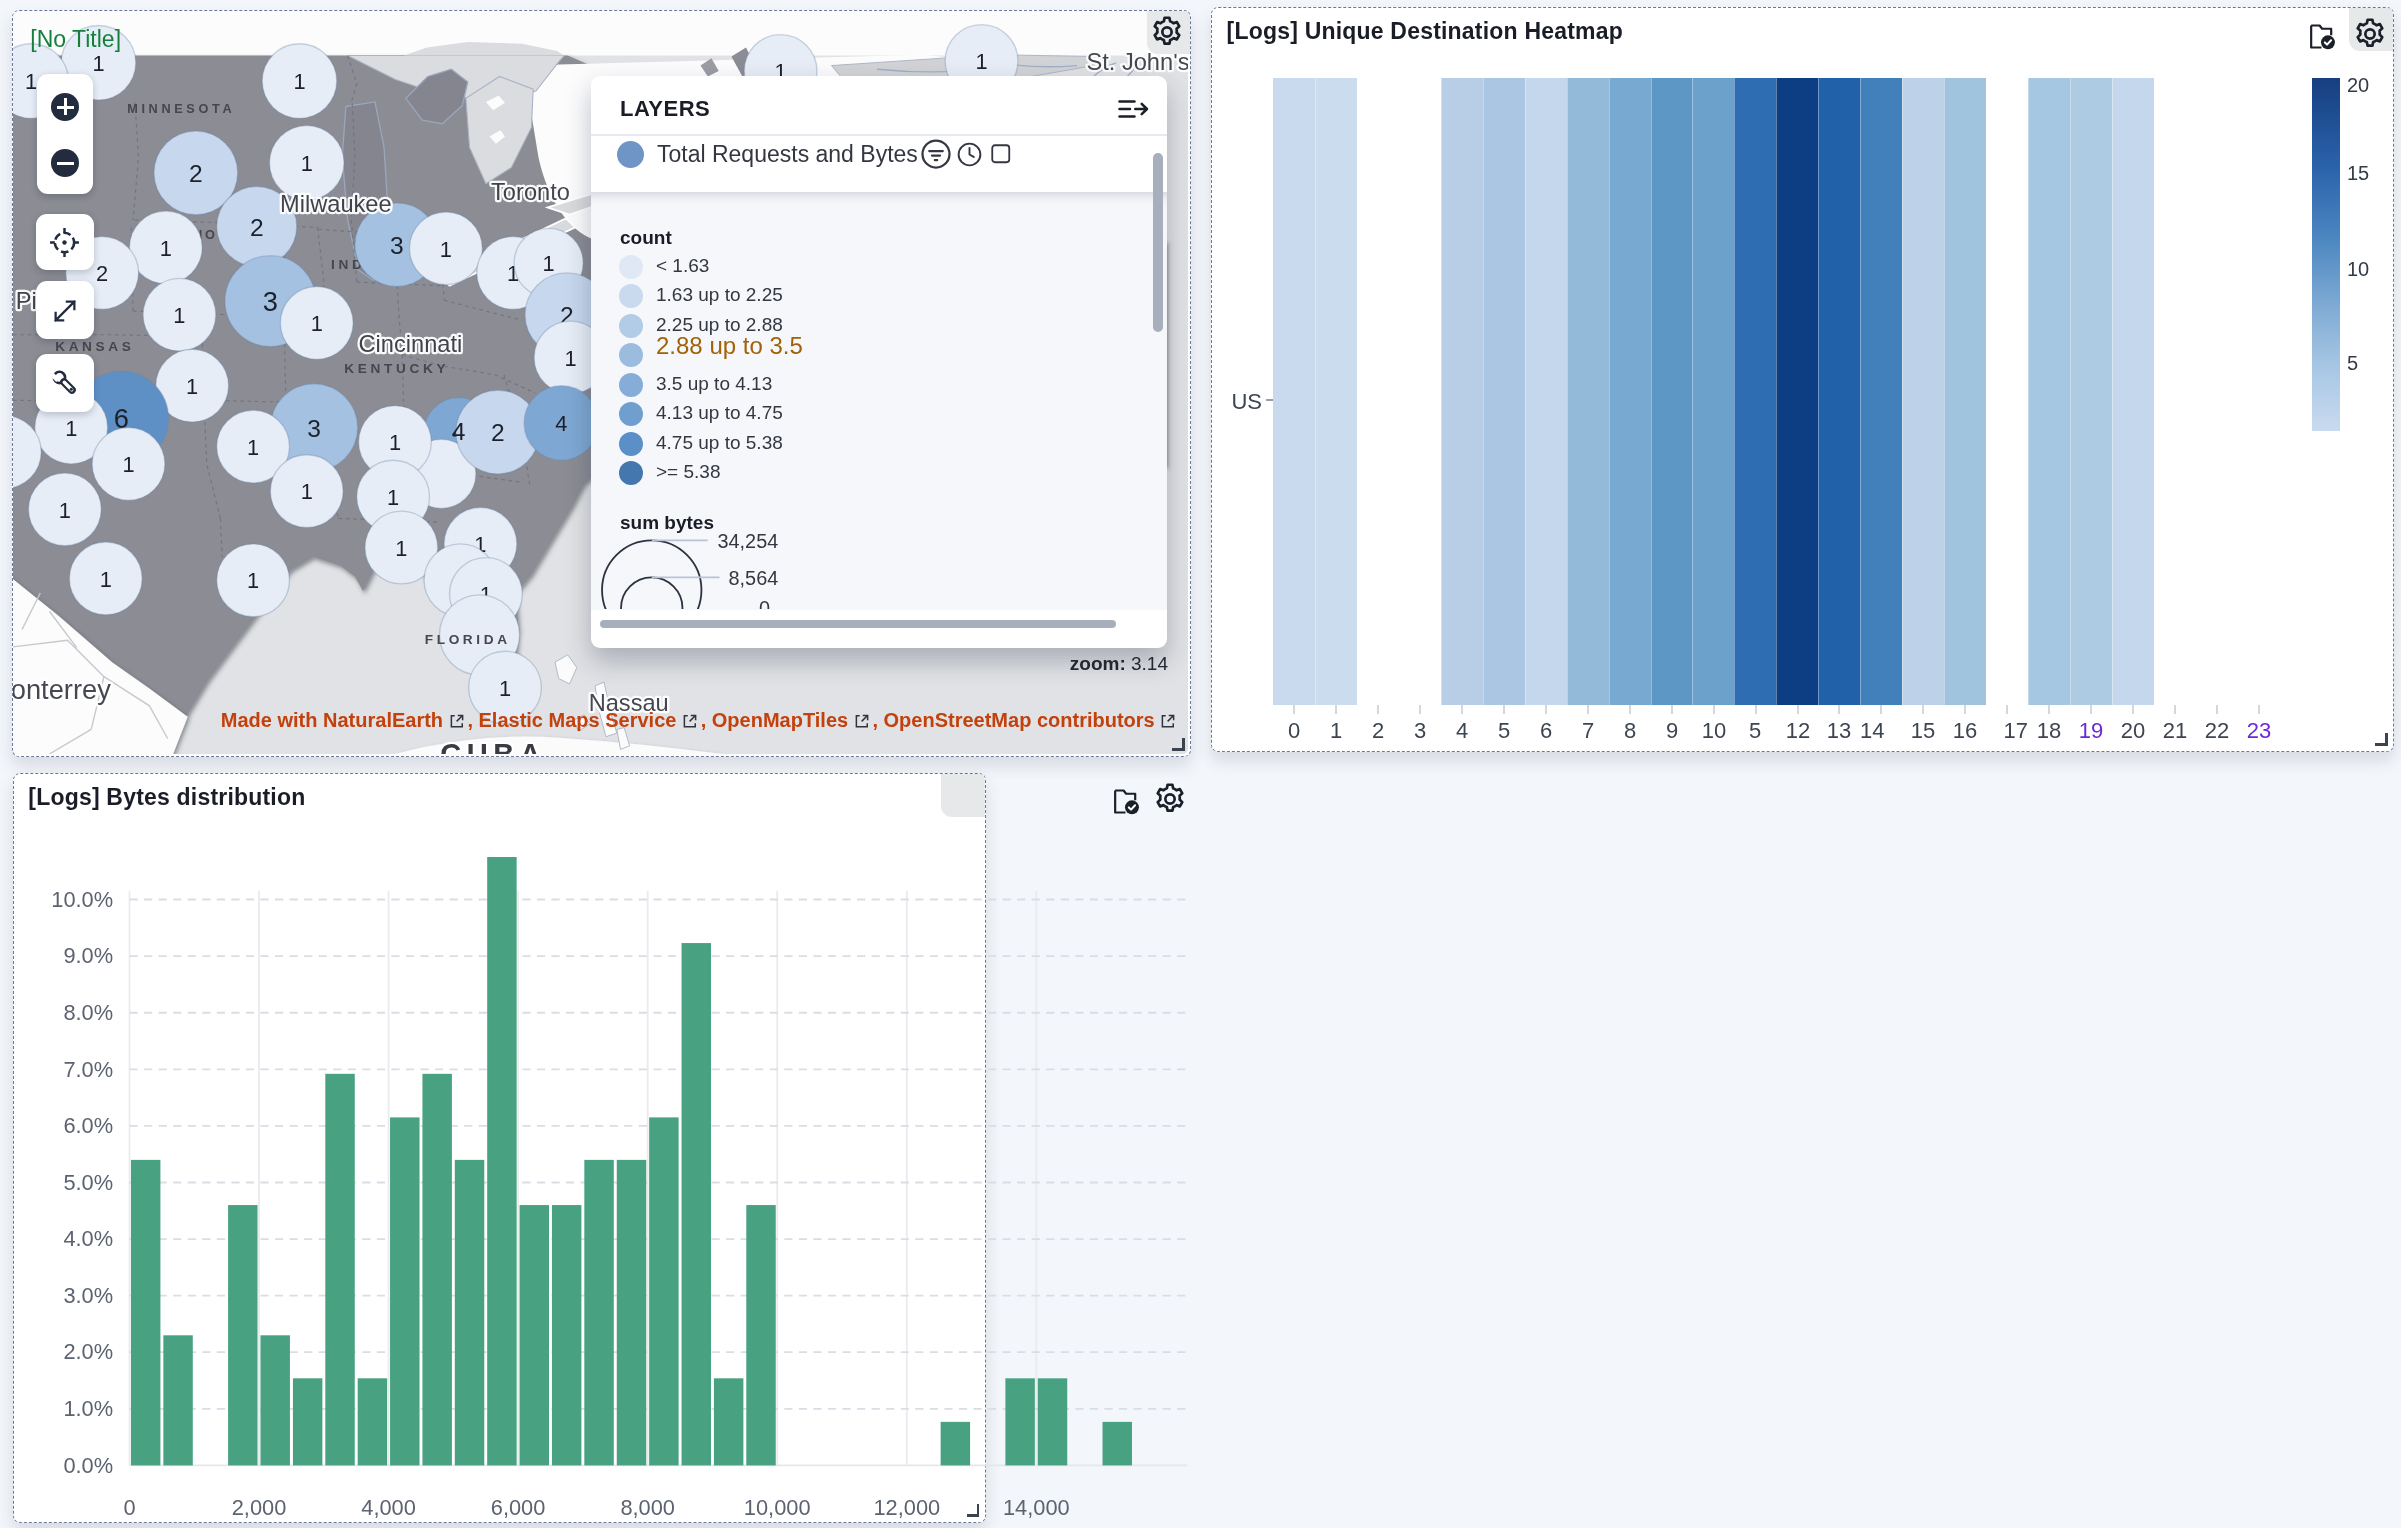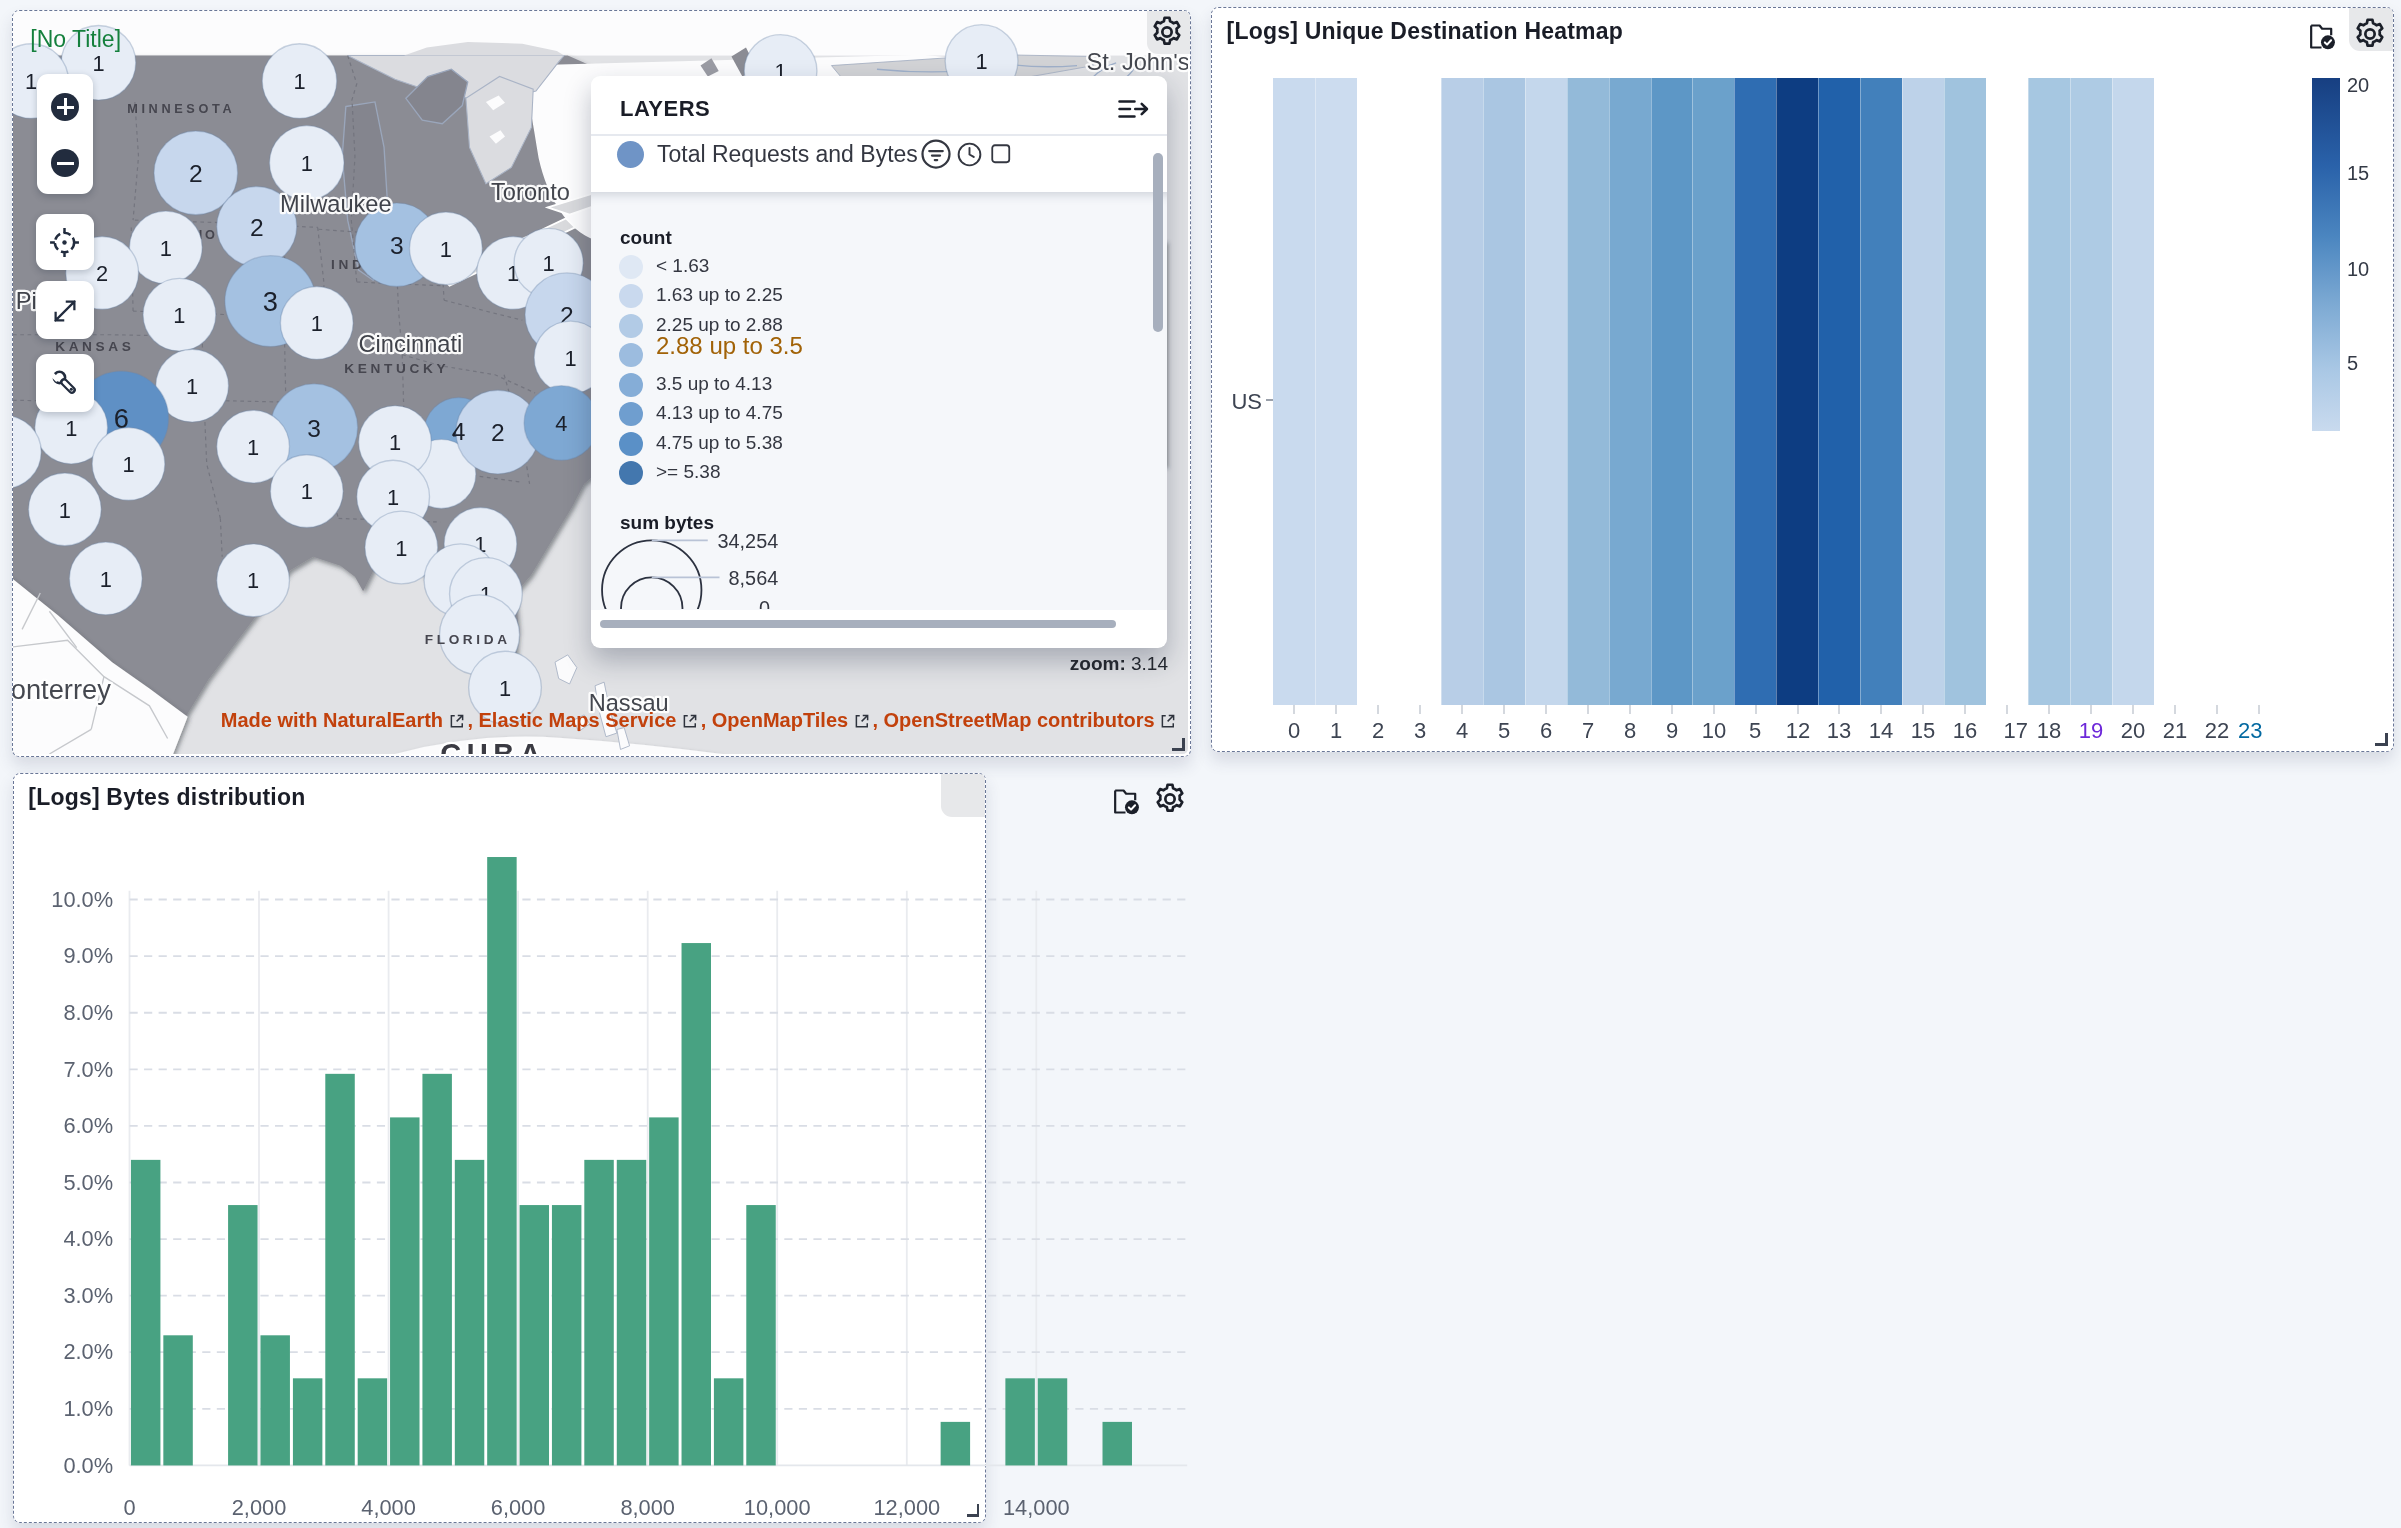--- a/index.html
+++ b/index.html
@@ -364,39 +364,39 @@
 <div style="position:absolute;left:439px;top:710px;width:42px;text-align:center;font-size:22px;color:#3d4452;">9</div>
 <div style="position:absolute;left:501px;top:697px;width:1.8px;height:9px;background:#d4d8de;"></div>
 <div style="position:absolute;left:481px;top:710px;width:42px;text-align:center;font-size:22px;color:#3d4452;">10</div>
 <div style="position:absolute;left:543px;top:697px;width:1.8px;height:9px;background:#d4d8de;"></div>
 <div style="position:absolute;left:522px;top:710px;width:42px;text-align:center;font-size:22px;color:#3d4452;">5</div>
 <div style="position:absolute;left:585px;top:697px;width:1.8px;height:9px;background:#d4d8de;"></div>
 <div style="position:absolute;left:565px;top:710px;width:42px;text-align:center;font-size:22px;color:#3d4452;">12</div>
 <div style="position:absolute;left:626px;top:697px;width:1.8px;height:9px;background:#d4d8de;"></div>
 <div style="position:absolute;left:606px;top:710px;width:42px;text-align:center;font-size:22px;color:#3d4452;">13</div>
 <div style="position:absolute;left:668px;top:697px;width:1.8px;height:9px;background:#d4d8de;"></div>
-<div style="position:absolute;left:648px;top:710px;width:42px;text-align:center;font-size:22px;color:#3d4452;">14</div>
+<div style="position:absolute;left:648px;top:710px;width:42px;text-align:left;font-size:22px;color:#3d4452;">14</div>
 <div style="position:absolute;left:710px;top:697px;width:1.8px;height:9px;background:#d4d8de;"></div>
 <div style="position:absolute;left:690px;top:710px;width:42px;text-align:center;font-size:22px;color:#3d4452;">15</div>
 <div style="position:absolute;left:752px;top:697px;width:1.8px;height:9px;background:#d4d8de;"></div>
 <div style="position:absolute;left:732px;top:710px;width:42px;text-align:center;font-size:22px;color:#3d4452;">16</div>
 <div style="position:absolute;left:794px;top:697px;width:1.8px;height:9px;background:#d4d8de;"></div>
 <div style="position:absolute;left:774px;top:710px;width:42px;text-align:right;font-size:22px;color:#3d4452;">17</div>
 <div style="position:absolute;left:836px;top:697px;width:1.8px;height:9px;background:#d4d8de;"></div>
 <div style="position:absolute;left:816px;top:710px;width:42px;text-align:center;font-size:22px;color:#3d4452;">18</div>
 <div style="position:absolute;left:878px;top:697px;width:1.8px;height:9px;background:#d4d8de;"></div>
 <div style="position:absolute;left:858px;top:710px;width:42px;text-align:center;font-size:22px;color:#6d28d9;">19</div>
 <div style="position:absolute;left:920px;top:697px;width:1.8px;height:9px;background:#d4d8de;"></div>
 <div style="position:absolute;left:900px;top:710px;width:42px;text-align:center;font-size:22px;color:#3d4452;">20</div>
 <div style="position:absolute;left:962px;top:697px;width:1.8px;height:9px;background:#d4d8de;"></div>
 <div style="position:absolute;left:942px;top:710px;width:42px;text-align:center;font-size:22px;color:#3d4452;">21</div>
 <div style="position:absolute;left:1004px;top:697px;width:1.8px;height:9px;background:#d4d8de;"></div>
 <div style="position:absolute;left:984px;top:710px;width:42px;text-align:center;font-size:22px;color:#3d4452;">22</div>
 <div style="position:absolute;left:1046px;top:697px;width:1.8px;height:9px;background:#d4d8de;"></div>
-<div style="position:absolute;left:1026px;top:710px;width:42px;font-size:22px;color:#0369a1;">23</div>
+<div style="position:absolute;left:1026px;top:710px;width:42px;text-align:center;font-size:22px;color:#6d28d9;">23</div>
 <div style="position:absolute;left:0px;top:381px;width:50px;text-align:right;font-size:22px;color:#3d4452;">US</div>
 <div style="position:absolute;left:54px;top:391px;width:7.3px;height:1.8px;background:#9aa0aa;"></div>
     </div>
   <div id="heatLegend">
       <div style="position:absolute;left:1100px;top:70px;width:28px;height:353px;background:linear-gradient(to bottom,#173f81 0%,#2a62aa 25%,#4b86c0 45%,#7fabd4 65%,#aac8e5 83%,#c9daee 100%);"></div>
 <div style="position:absolute;left:1135px;top:66px;font-size:20px;color:#343a46;">20</div>
 <div style="position:absolute;left:1135px;top:154px;font-size:20px;color:#343a46;">15</div>
 <div style="position:absolute;left:1135px;top:250px;font-size:20px;color:#343a46;">10</div>
 <div style="position:absolute;left:1135px;top:344px;font-size:20px;color:#343a46;">5</div>
     </div>

